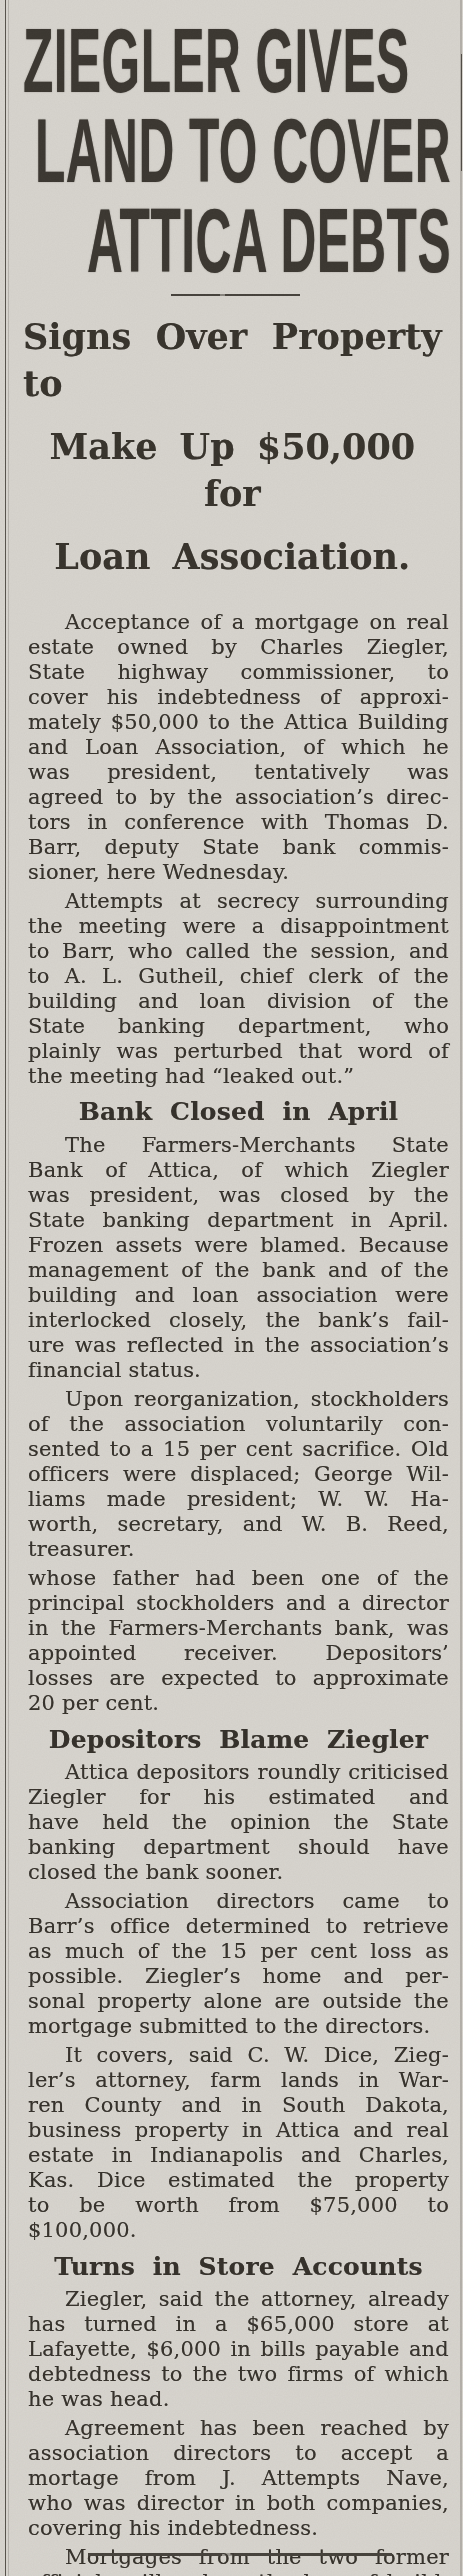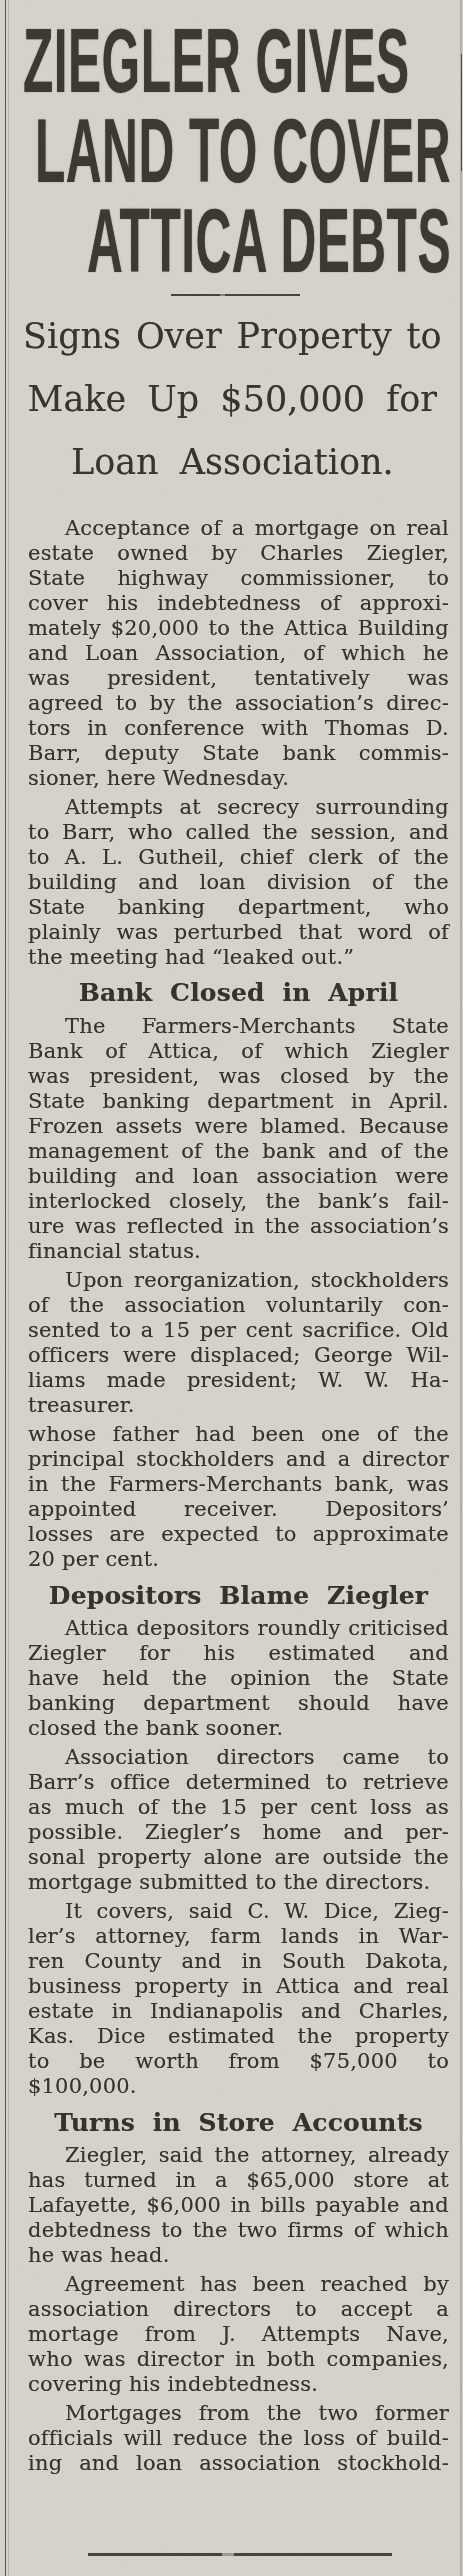--- a/index.html
+++ b/index.html
@@ -38,21 +38,21 @@
 
   .headline-divider {
     margin: 15px 0 0 171px;
     width: 129px; height: 2.5px;
     background: linear-gradient(to right, #45413b 0 38%, rgba(69,65,59,.55) 38% 42%, #45413b 42% 100%);
   }
 
   
   .subhead {
     margin: 16.4px 21.4px 0 23px;
-    font-weight: normal;
+    font-weight: bold;
     font-size: 35px;
     line-height: 47px;
     color: #36322b;
     text-shadow: 0 0 0.6px rgba(54,50,43,.5);
   }
   .sub0 { text-align: justify; text-align-last: justify; }
   .sub1, .sub2 { text-align: center; word-spacing: 10px; margin-top: 16px; }
 
   
   .article {
@@ -112,30 +112,31 @@
     <div class="sub1">Make Up $50,000 for</div>
     <div class="sub2">Loan Association.</div>
   </div>
 
   <div class="article">
       <div class="para">
         <div class="bl indent">Acceptance of a mortgage on real</div>
         <div class="bl">estate owned by Charles Ziegler,</div>
         <div class="bl">State highway commissioner, to</div>
         <div class="bl">cover his indebtedness of approxi-</div>
-        <div class="bl">mately $20,000 to the Attica Building</div>
+        <div class="bl">mately $50,000 to the Attica Building</div>
         <div class="bl">and Loan Association, of which he</div>
         <div class="bl">was president, tentatively was</div>
         <div class="bl">agreed to by the association’s direc-</div>
         <div class="bl">tors in conference with Thomas D.</div>
         <div class="bl">Barr, deputy State bank commis-</div>
         <div class="bl last">sioner, here Wednesday.</div>
       </div>
       <div class="para">
         <div class="bl indent">Attempts at secrecy surrounding</div>
+        <div class="bl">the meeting were a disappointment</div>
         <div class="bl">to Barr, who called the session, and</div>
         <div class="bl">to A. L. Gutheil, chief clerk of the</div>
         <div class="bl">building and loan division of the</div>
         <div class="bl">State banking department, who</div>
         <div class="bl">plainly was perturbed that word of</div>
         <div class="bl last">the meeting had “leaked out.”</div>
       </div>
       <div class="crosshead">Bank Closed in April</div>
       <div class="para">
         <div class="bl indent">The Farmers-Merchants State</div>
@@ -148,20 +149,21 @@
         <div class="bl">interlocked closely, the bank’s fail-</div>
         <div class="bl">ure was reflected in the association’s</div>
         <div class="bl last">financial status.</div>
       </div>
       <div class="para">
         <div class="bl indent">Upon reorganization, stockholders</div>
         <div class="bl">of the association voluntarily con-</div>
         <div class="bl">sented to a 15 per cent sacrifice. Old</div>
         <div class="bl">officers were displaced; George Wil-</div>
         <div class="bl">liams made president; W. W. Ha-</div>
+        <div class="bl">worth, secretary, and W. B. Reed,</div>
         <div class="bl last">treasurer.</div>
       </div>
       <div class="para">
         <div class="bl">whose father had been one of the</div>
         <div class="bl">principal stockholders and a director</div>
         <div class="bl">in the Farmers-Merchants bank, was</div>
         <div class="bl">appointed receiver. Depositors’</div>
         <div class="bl">losses are expected to approximate</div>
         <div class="bl last">20 per cent.</div>
       </div>

